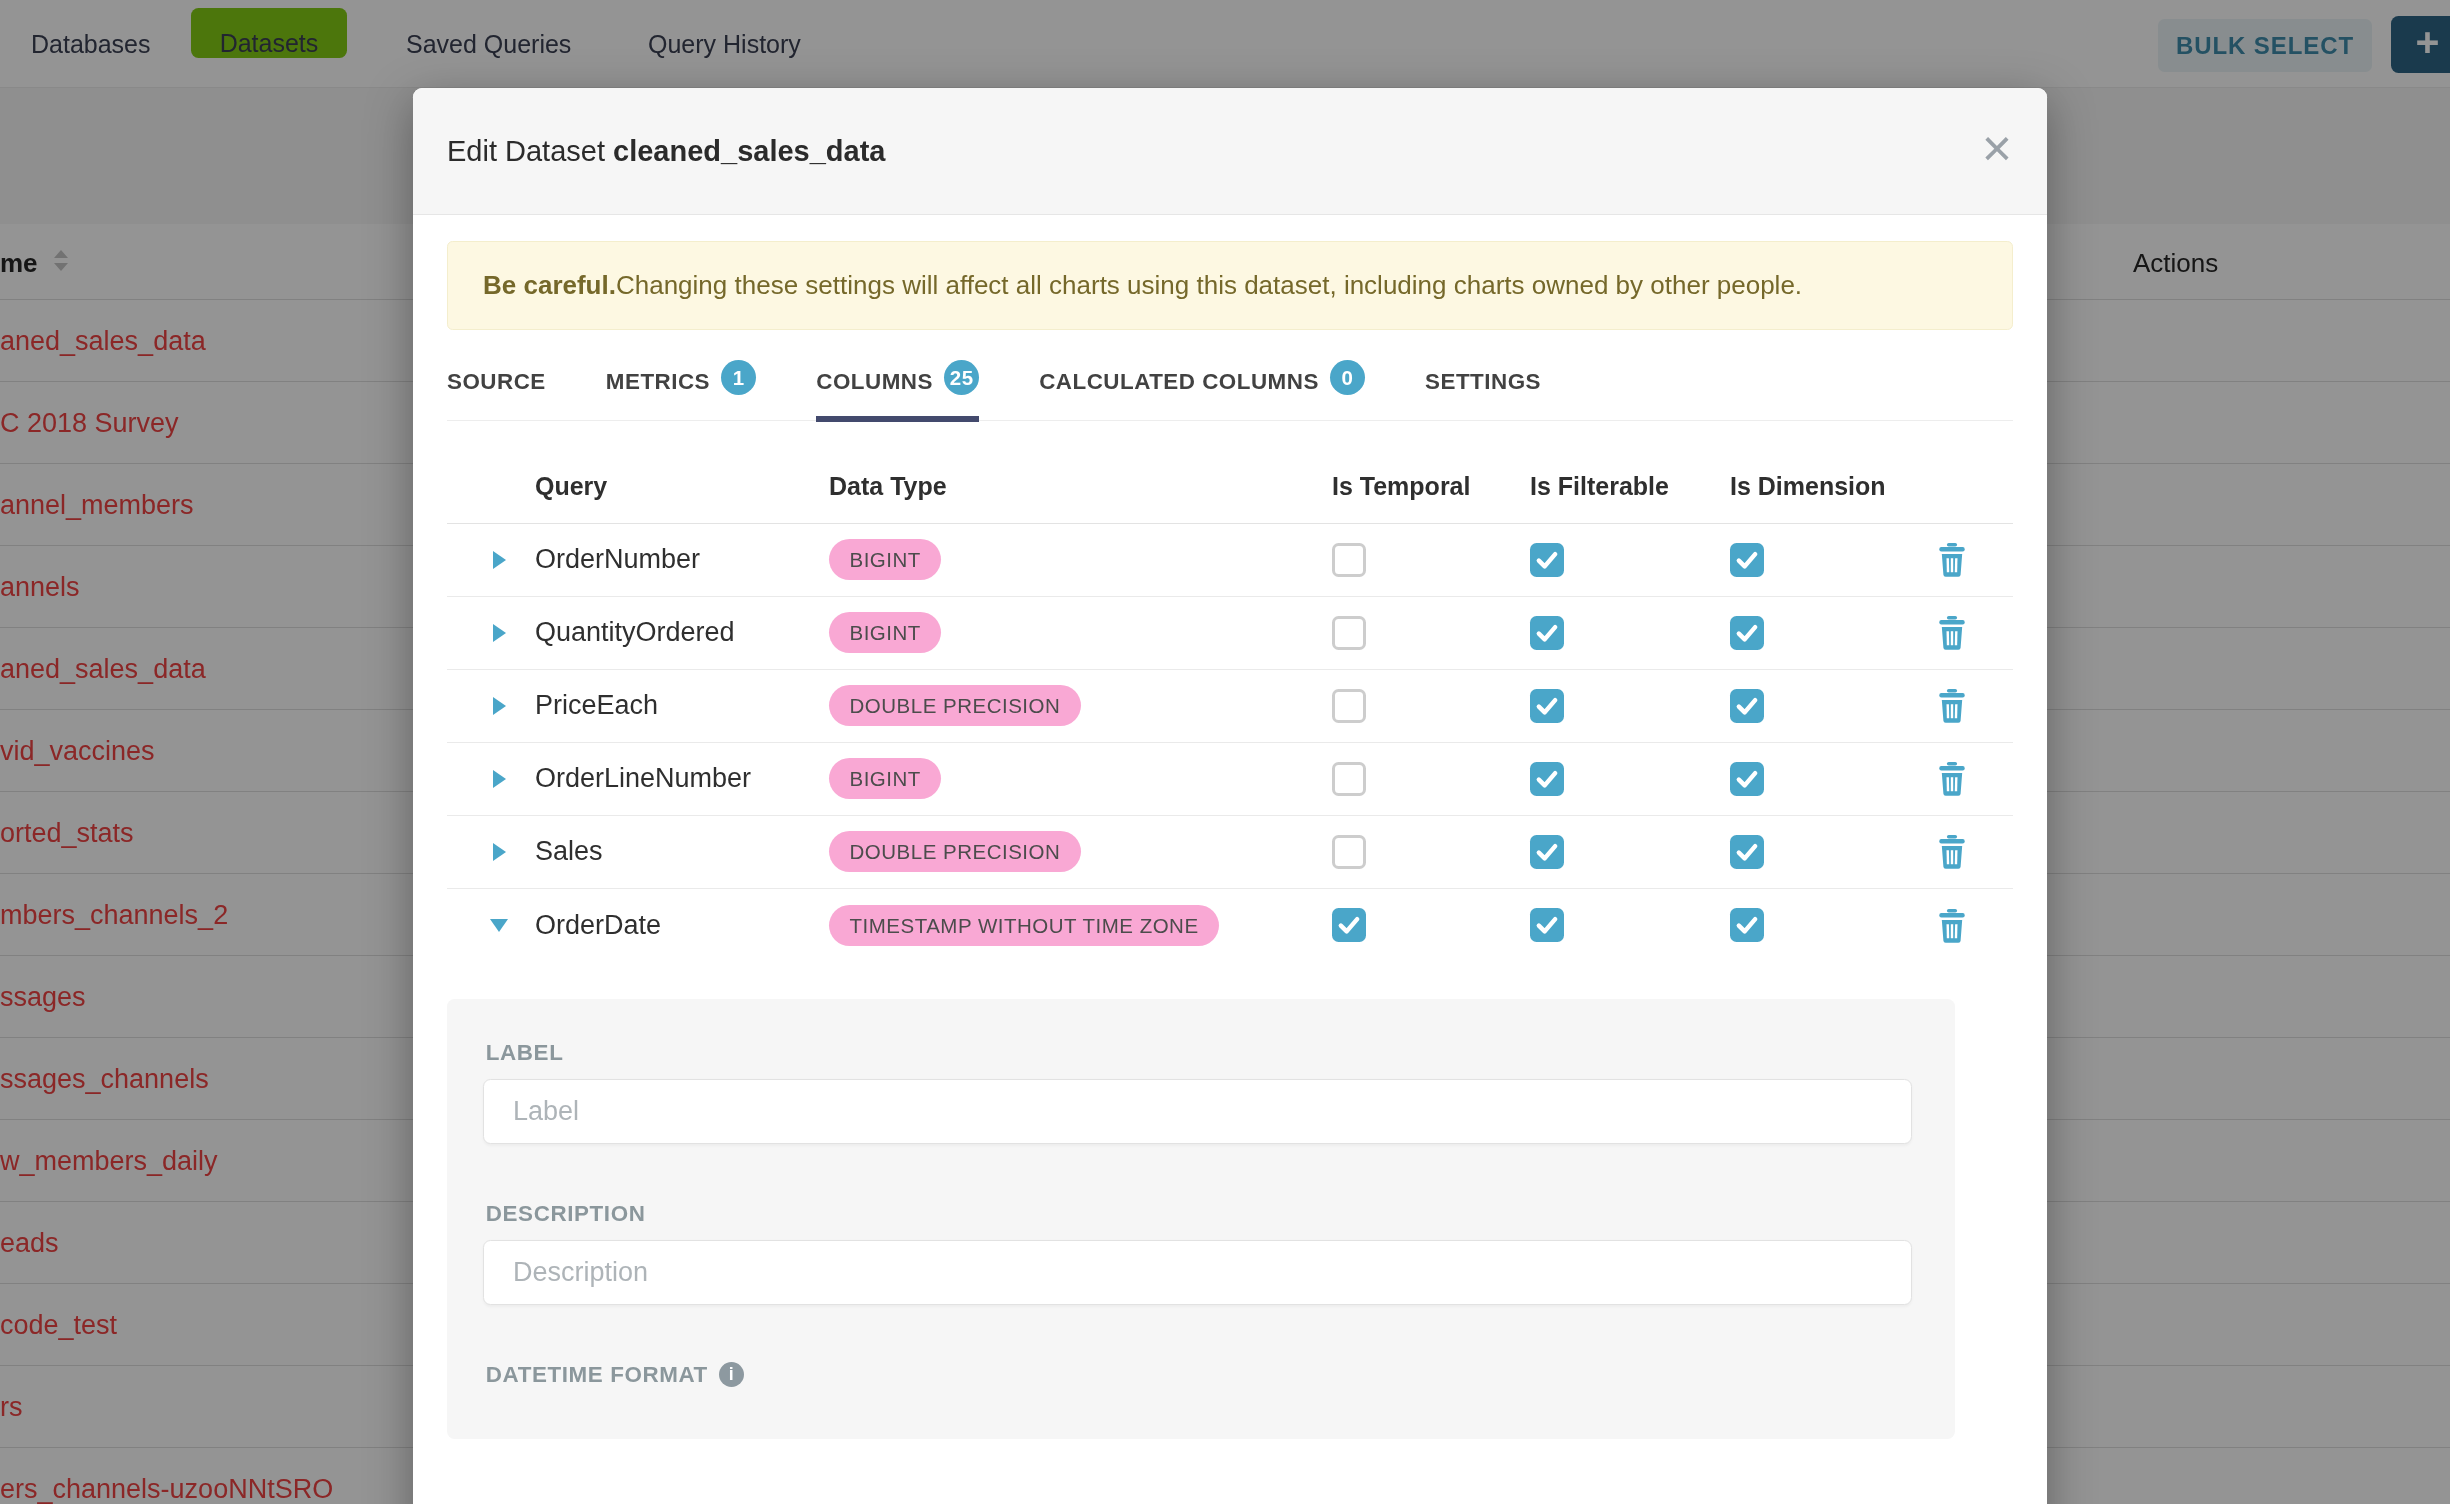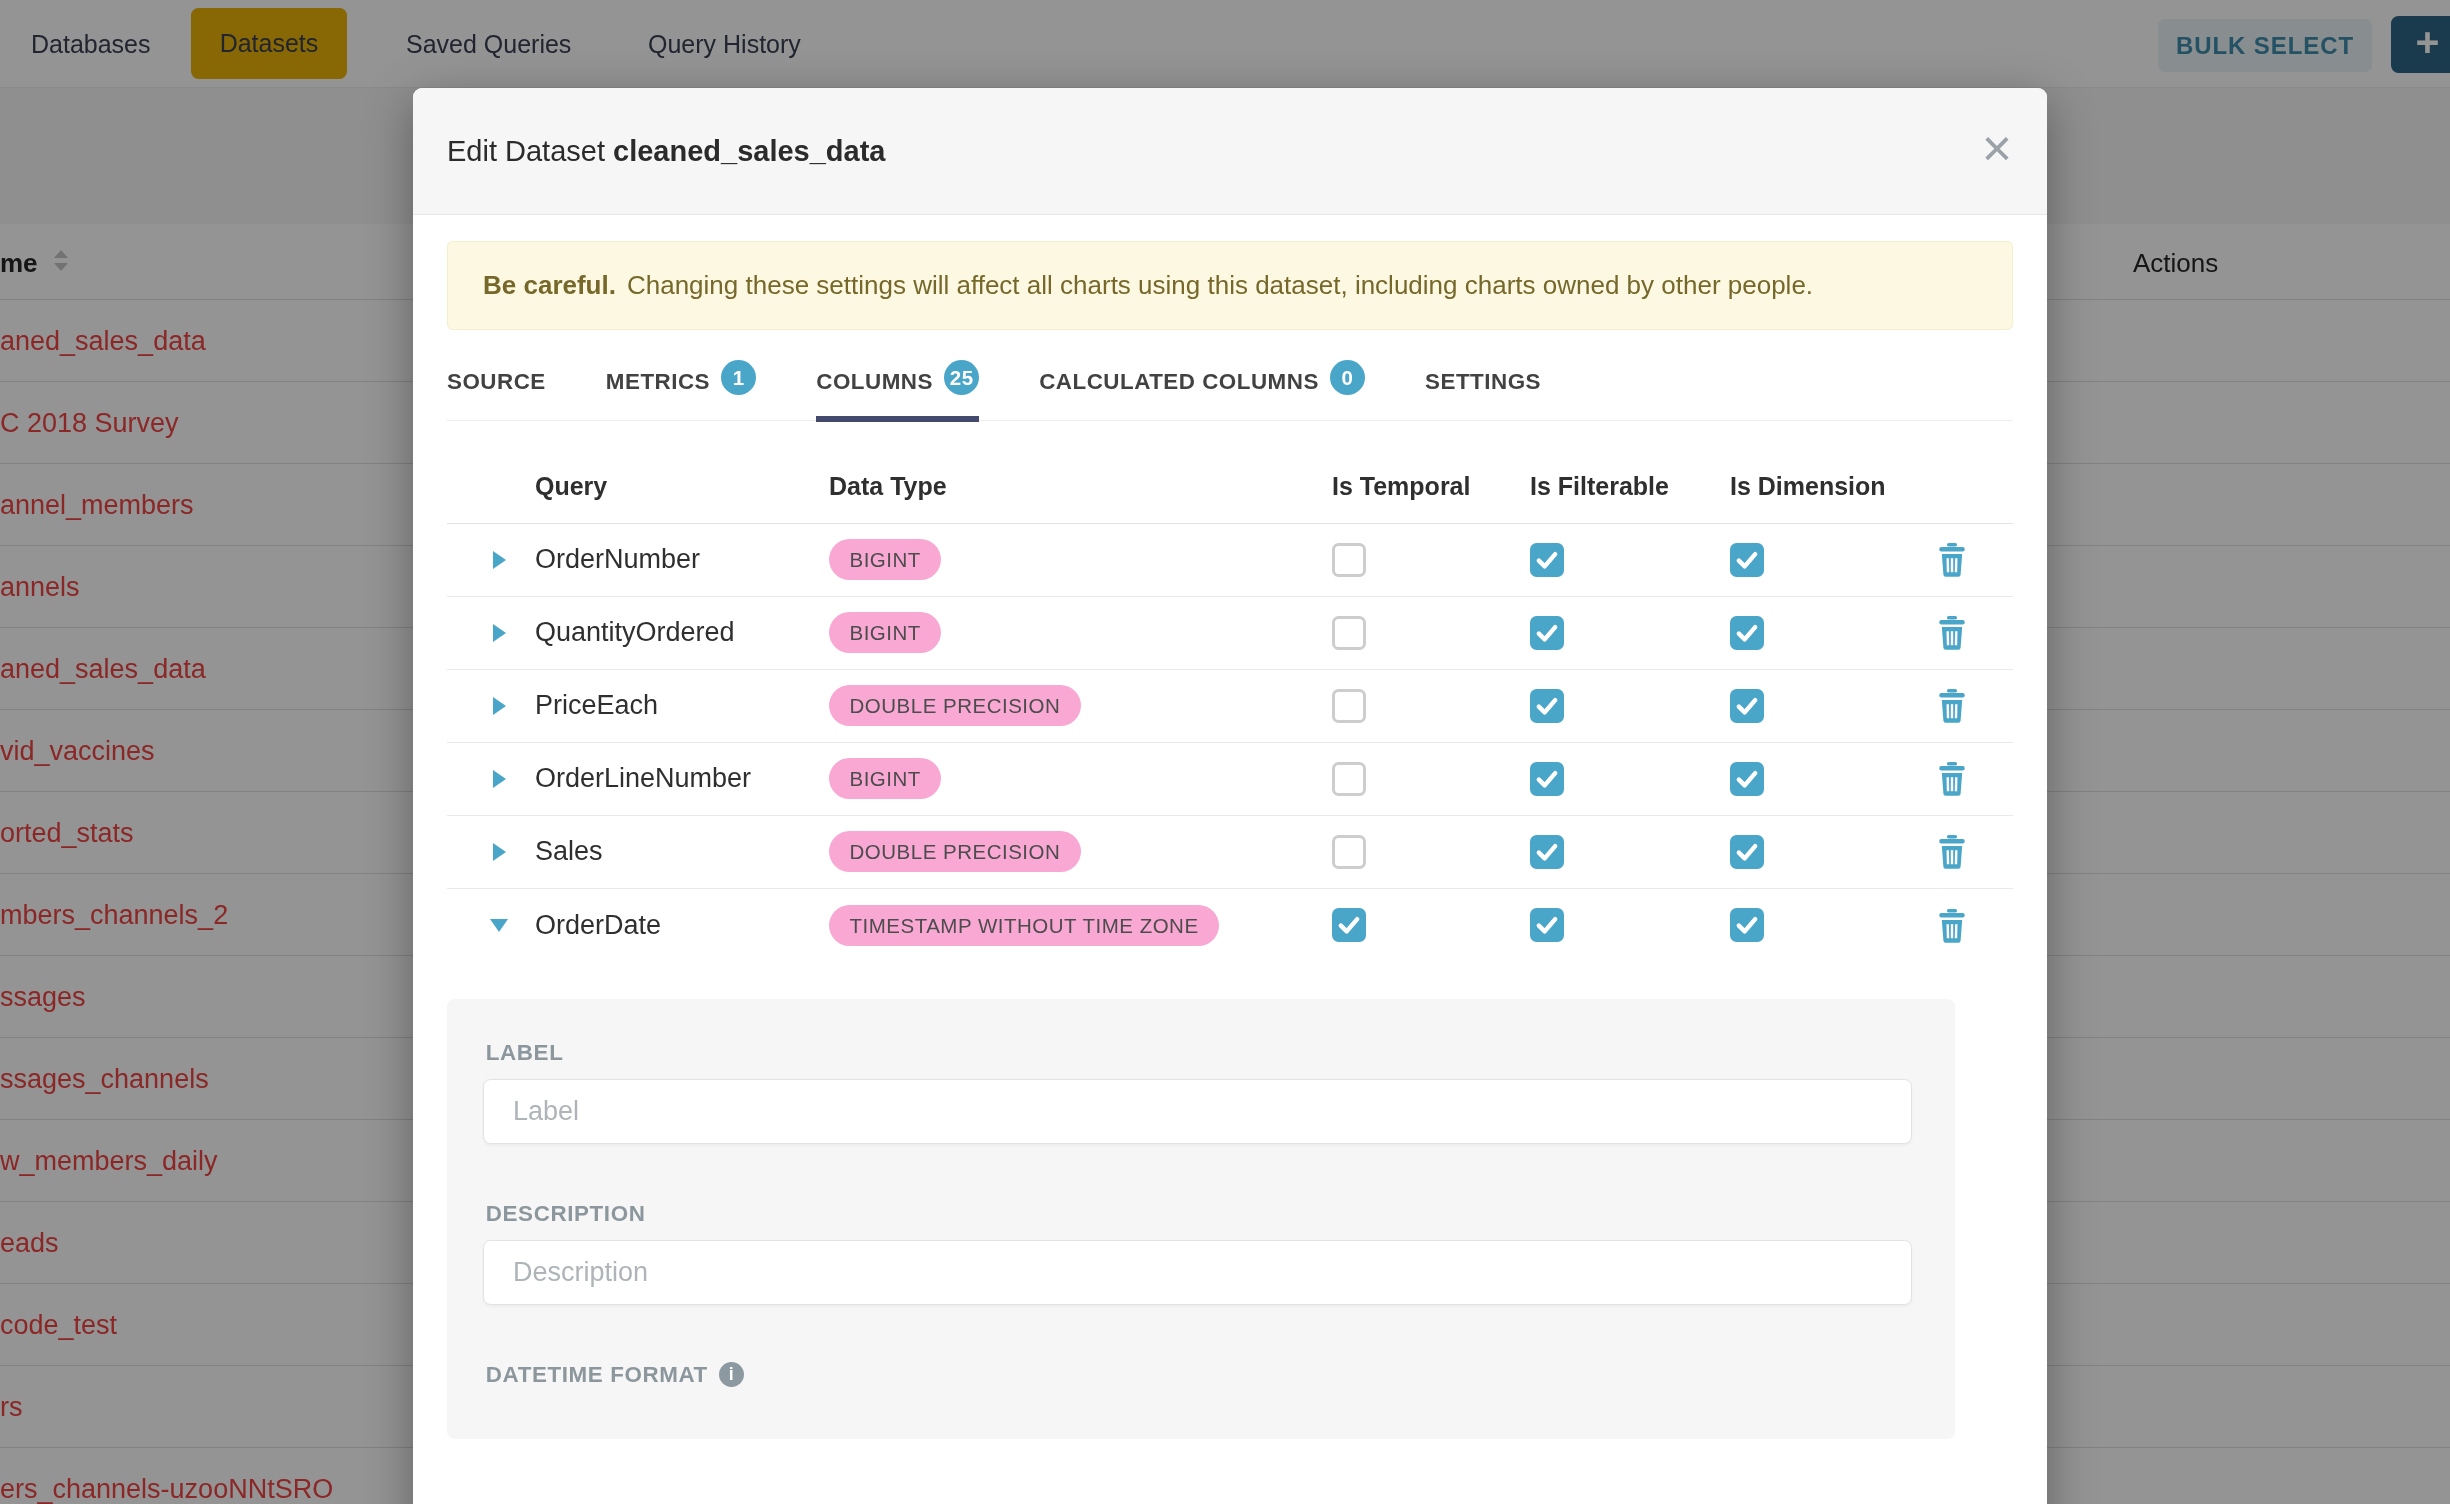--- a/index.html
+++ b/index.html
@@ -4,21 +4,21 @@
 <style>
   * { margin:0; padding:0; box-sizing:border-box; }
   html,body { background:#555; }
   .page {
     position:relative; width:2450px; height:1505px; overflow:hidden;
     background:#fff; font-family:"Liberation Sans", sans-serif; color:#303030;
   }
   
   .topnav { position:absolute; left:0; top:0; width:2450px; height:88px; background:#fff; border-bottom:0.9px solid #ececec; }
   .nav-item { position:absolute; top:0; height:88px; line-height:88px; font-size:25px; color:#3b4154; cursor:pointer; white-space:nowrap; }
-  .nav-item.active { top:8.4px; height:71px; line-height:71px; background:#eab308; border-radius:7.5px; text-align:center; }
+  .nav-item.active { top:8.4px; height:50px; line-height:71px; background:#84cc16; border-radius:7.5px; text-align:center; }
   .btn-bulk { position:absolute; left:2158px; top:18.6px; width:214px; height:53px; background:#eaf3f7; border-radius:6.5px;
     color:#3f8cab; font-size:24px; font-weight:bold; letter-spacing:0.9px; text-align:center; line-height:53px; }
   .btn-plus { position:absolute; left:2391px; top:16px; width:73px; height:57px; background:#2d6485; border-radius:7.5px;
     color:#fff; font-size:41px; text-align:center; line-height:52px; font-weight:bold; }
   .filterbar { position:absolute; left:0; top:88px; width:2450px; height:136px; background:#f6f6f6; }
   .dd-caret { display:inline-block; width:0; height:0; border-left:9.3px solid transparent; border-right:9.3px solid transparent; border-top:11.2px solid #a8aeb4; }
   .fb-caret1 { position:absolute; left:23px; top:166px; }
   .fb-label { position:absolute; left:102px; top:157px; font-size:26px; font-weight:bold; color:#2e2e2e; }
   .fb-value { position:absolute; left:236px; top:157px; font-size:26px; color:#4a4a4a; }
   .fb-caret2 { position:absolute; left:343px; top:166px; }
@@ -37,21 +37,21 @@
   
   .modal { position:absolute; left:413px; top:88px; width:1634px; height:1454px; background:#fff; z-index:100;
     border-radius:9.3px 9.3px 0 0; box-shadow:0 13px 47px rgba(0,0,0,0.35); }
   .modal-header { position:relative; height:127px; background:#f6f6f6; border-bottom:0.9px solid #e6e6e6; border-radius:9.3px 9.3px 0 0; }
   .modal-title { position:absolute; left:34px; top:0; height:127px; line-height:127px; font-size:29px; color:#2b2b2b; }
   .modal-title b { font-weight:bold; }
   .modal-close { position:absolute; right:35px; top:32px; font-size:52px; line-height:56px; color:#9aa1a8; cursor:pointer; font-weight:400; }
   .modal-body { padding:0 34px; }
   .banner { margin-top:26px; height:89px; background:#fdf8e2; border:0.9px solid #f4eecd; border-radius:5.6px;
     padding:0 35px; display:flex; align-items:center; font-size:26px; color:#75682a; }
-  .banner b { font-weight:bold; margin-right:11px; }
+  .banner b { font-weight:bold; margin-right:0; }
   .tabs { display:flex; gap:60px; margin-top:17px; border-bottom:1.9px solid #ededed; }
   .tab { display:flex; align-items:flex-end; padding:13px 0 20.5px 0; font-size:22.4px; letter-spacing:0.5px; color:#424242; cursor:pointer;
     border-bottom:6.5px solid transparent; margin-bottom:-1.9px;font-weight:bold; }
   .tab.active { border-bottom-color:#434a6d; }
   .tab .badge { margin-left:11.2px; width:35px; height:35px; border-radius:50%; background:#4aa6c9; color:#fff; font-size:20.5px;
     display:flex; align-items:center; justify-content:center; }
   .cols-table { margin-top:30px; }
   .cgrid { display:grid; grid-template-columns:88px 294px 503px 198px 200px 192px 93px; align-items:center; }
   .thead { height:73px; border-bottom:1.9px solid #e3e3e3; font-size:25px; font-weight:bold; color:#2f2f2f; }
   .trow { height:73px; border-bottom:0.9px solid #eaeaea; }

